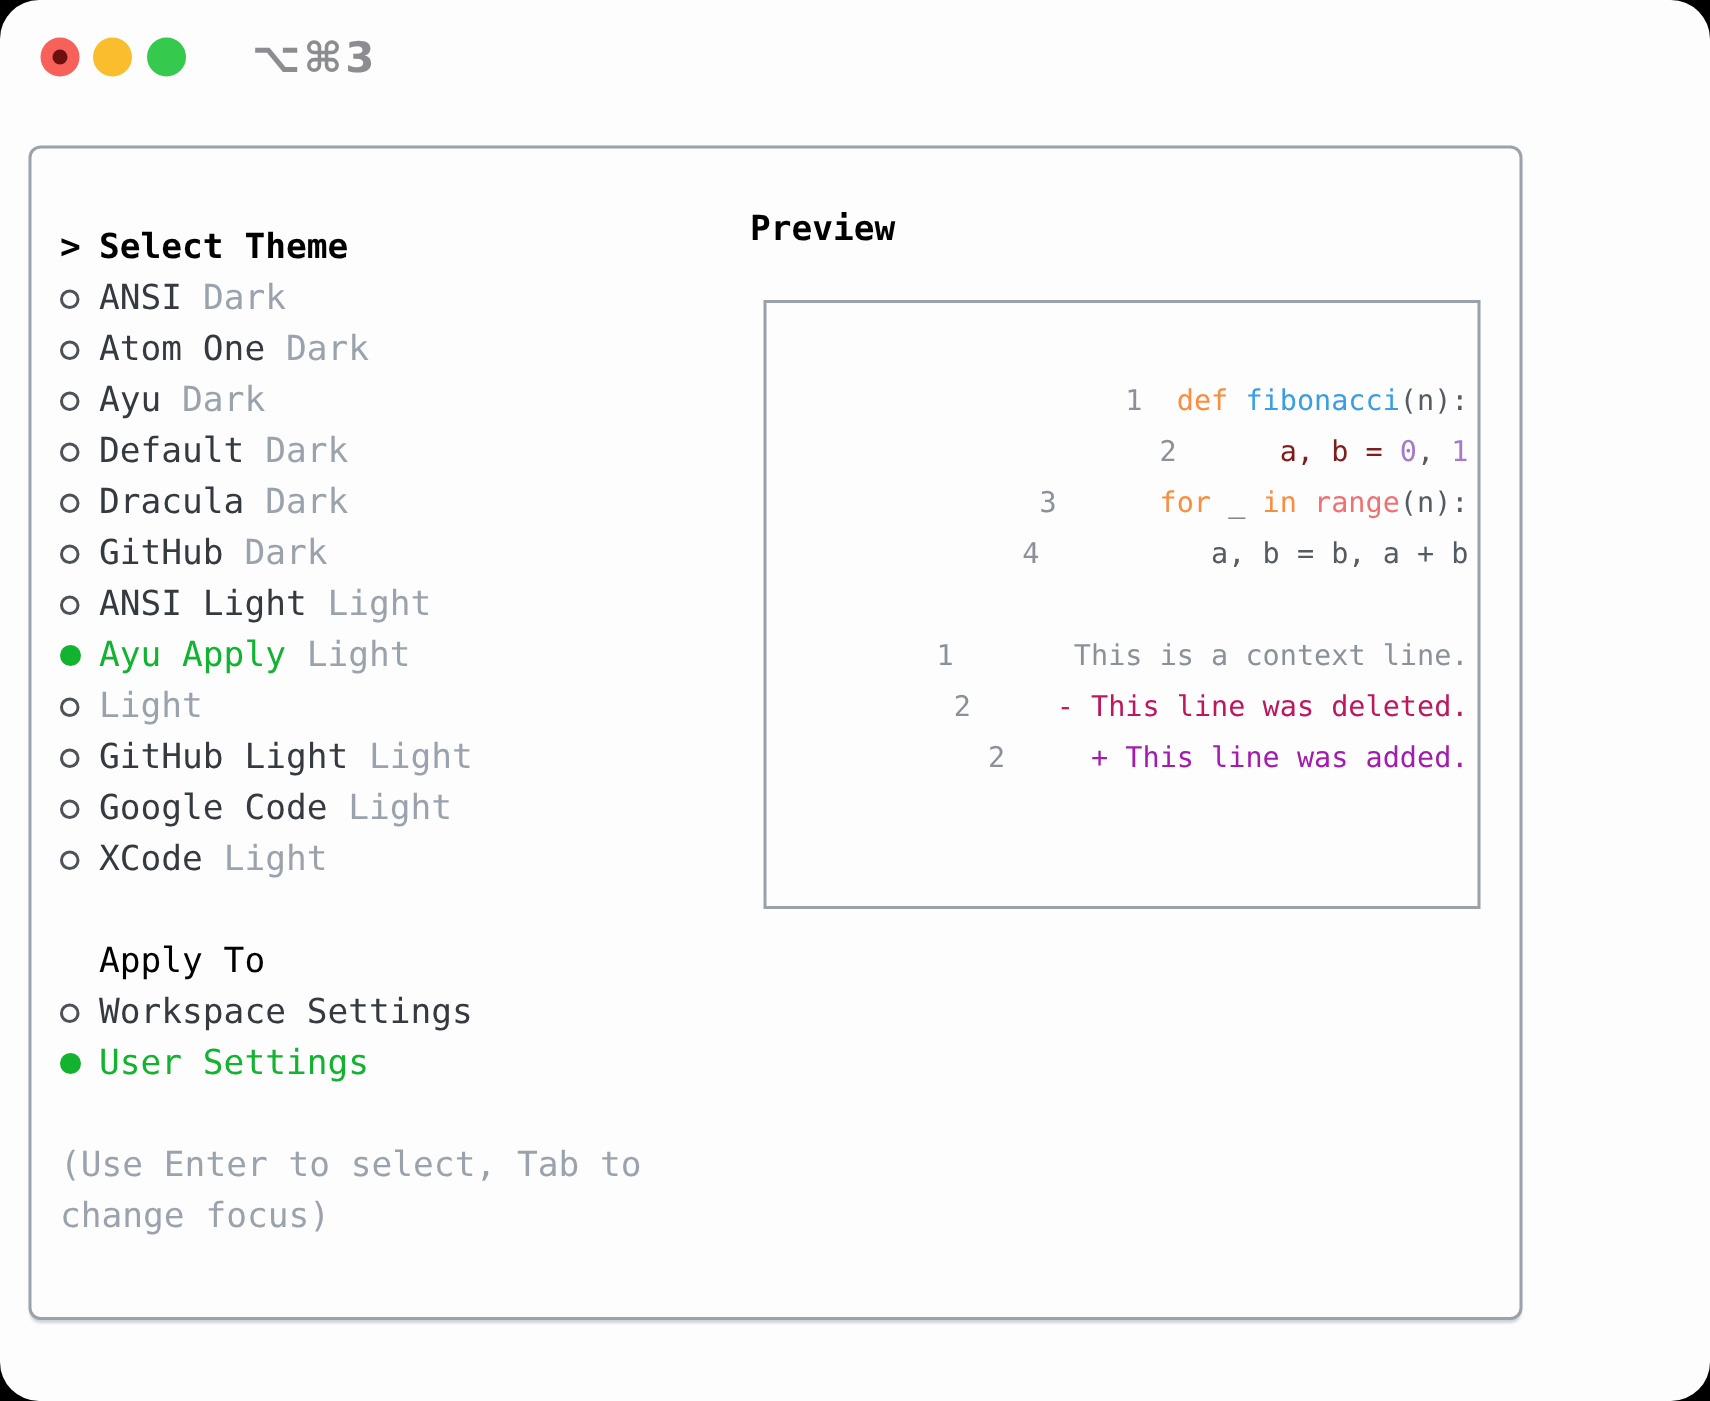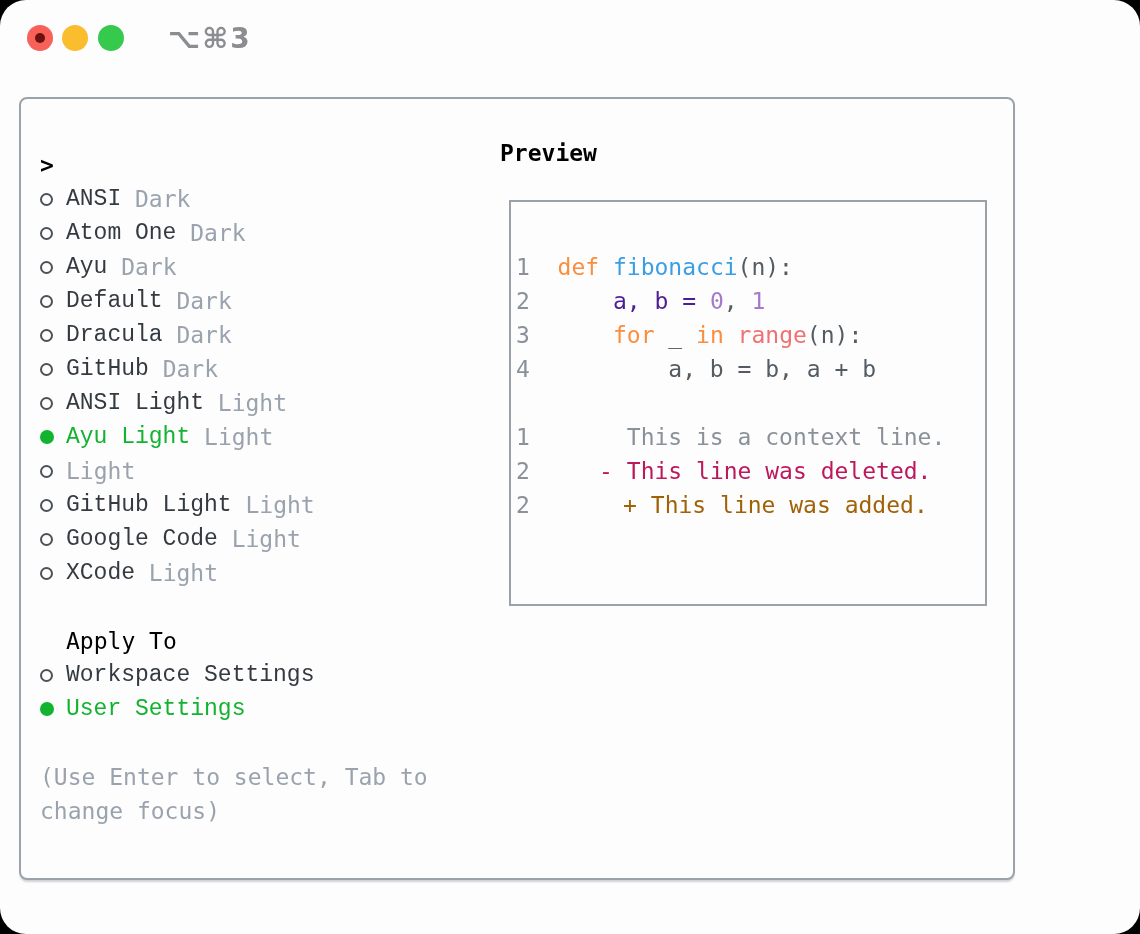--- a/index.html
+++ b/index.html
@@ -36,71 +36,71 @@
   .spacer { height:34px; }
 
   .marker { display:inline-block; width:26px; color:#000; font-weight:bold; }
   .header-label { font-weight:bold; color:#000; }
 
   .dot {
     display:inline-block; width:13px; height:13px; border-radius:50%;
     border:2px solid #4c5257; margin-right:13px; flex:0 0 auto;
   }
   .dot.filled { border:none; width:14px; height:14px; margin-right:12px; }
-  .item .name { color:#343a40;font-family:Liberation Mono, monospace; }
+  .item .name { color:#343a40; }
   .item .variant { color:#9aa3ad; }
 
   .apply-header { color:#000; padding-left:26px; }
 
   .help {
     margin-top:0; width:29ch; font-size:23px; line-height:34px; color:#9aa3ad;
   }
 
   
   .preview-header {
     position:absolute; left:479px; top:37px; height:34px; line-height:34px;
     font-size:23px; font-weight:bold; color:#000;
   }
   .preview-box {
     position:absolute; left:488px; top:101px; width:478px; height:406px;
     border:2px solid #9aa1a9; background:#fdfdfe;
     padding:48px 6px 0 5px;
   }
-  .code-line { height:34px; line-height:34px; font-size:23px; white-space:pre; }
+  .code-line { height:34px; line-height:34px; font-size:19px; white-space:pre;text-align:right; }
 </style>
 </head>
 <body>
 
 <div class="window">
 
   <div class="titlebar">
     <span class="tl tl-red">
         <span class="tl-dot"></span>
       </span>
     <span class="tl tl-yellow"></span>
     <span class="tl tl-green"></span>
     <span class="win-title">⌥⌘3</span>
   </div>
 
   <div class="panel">
 
     <div class="left-col">
       <div class="row">
-        <span class="marker">&gt;</span>
+        <span class="marker">&gt;</span><span class="header-label">Select Theme</span>
       </div>
 
       <div id="theme-list">
           <div class="row item"><span class="dot"></span><span class="name">ANSI </span><span class="variant">Dark</span></div>
           <div class="row item"><span class="dot"></span><span class="name">Atom One </span><span class="variant">Dark</span></div>
           <div class="row item"><span class="dot"></span><span class="name">Ayu </span><span class="variant">Dark</span></div>
           <div class="row item"><span class="dot"></span><span class="name">Default </span><span class="variant">Dark</span></div>
           <div class="row item"><span class="dot"></span><span class="name">Dracula </span><span class="variant">Dark</span></div>
           <div class="row item"><span class="dot"></span><span class="name">GitHub </span><span class="variant">Dark</span></div>
           <div class="row item"><span class="dot"></span><span class="name">ANSI Light </span><span class="variant">Light</span></div>
-          <div class="row item"><span class="dot filled" style="background: rgb(17, 179, 47);"></span><span class="name" style="color: rgb(17, 179, 47);">Ayu Light </span><span class="variant">Light</span></div>
+          <div class="row item"><span class="dot filled" style="background: rgb(17, 179, 47);"></span><span class="name" style="color: rgb(17, 179, 47);">Ayu Apply </span><span class="variant">Light</span></div>
           <div class="row item"><span class="dot"></span><span class="variant">Light</span></div>
           <div class="row item"><span class="dot"></span><span class="name">GitHub Light </span><span class="variant">Light</span></div>
           <div class="row item"><span class="dot"></span><span class="name">Google Code </span><span class="variant">Light</span></div>
           <div class="row item"><span class="dot"></span><span class="name">XCode </span><span class="variant">Light</span></div>
         </div>
 
       <div class="row spacer"></div>
 
       <div class="row apply-header">Apply To</div>
 
@@ -112,24 +112,24 @@
       <div class="row spacer"></div>
 
       <div class="help">(Use Enter to select, Tab to change focus)</div>
     </div>
 
     <div class="preview-header">Preview</div>
 
     <div class="preview-box">
       <div id="code">
           <div class="code-line"><span style="color: rgb(138, 145, 153);">1  </span><span style="color: rgb(250, 141, 62);">def</span><span style="color: rgb(84, 91, 99);"> </span><span style="color: rgb(57, 158, 230);">fibonacci</span><span style="color: rgb(84, 91, 99);">(n):</span></div>
-          <div class="code-line"><span style="color: rgb(138, 145, 153);">2  </span><span style="color: #4c1d95;">    a, b = </span><span style="color: rgb(163, 122, 204);">0</span><span style="color: rgb(84, 91, 99);">, </span><span style="color: rgb(163, 122, 204);">1</span></div>
+          <div class="code-line"><span style="color: rgb(138, 145, 153);">2  </span><span style="color: #7f1d1d;">    a, b = </span><span style="color: rgb(163, 122, 204);">0</span><span style="color: rgb(84, 91, 99);">, </span><span style="color: rgb(163, 122, 204);">1</span></div>
           <div class="code-line"><span style="color: rgb(138, 145, 153);">3  </span><span style="color: rgb(84, 91, 99);">    </span><span style="color: rgb(250, 141, 62);">for</span><span style="color: rgb(84, 91, 99);"> _ </span><span style="color: rgb(250, 141, 62);">in</span><span style="color: rgb(84, 91, 99);"> </span><span style="color: rgb(240, 113, 113);">range</span><span style="color: rgb(84, 91, 99);">(n):</span></div>
           <div class="code-line"><span style="color: rgb(138, 145, 153);">4  </span><span style="color: rgb(84, 91, 99);">        a, b = b, a + b</span></div>
           <div class="code-line">&nbsp;</div>
           <div class="code-line"><span style="color: rgb(138, 145, 153);">1</span><span style="color: rgb(138, 145, 153);">       This is a context line.</span></div>
           <div class="code-line"><span style="color: rgb(138, 145, 153);">2</span><span style="color: rgb(84, 91, 99);">     </span><span style="color: #be185d;">- This line was deleted.</span></div>
-          <div class="code-line"><span style="color: rgb(138, 145, 153);">2</span><span style="color: rgb(84, 91, 99);">     </span><span style="color: #a16207; margin-left: 24px;">+ This line was added.</span></div>
+          <div class="code-line"><span style="color: rgb(138, 145, 153);">2</span><span style="color: rgb(84, 91, 99);">     </span><span style="color: #a21caf;">+ This line was added.</span></div>
         </div>
     </div>
 
   </div>
 </div>
 
 </body></html>

